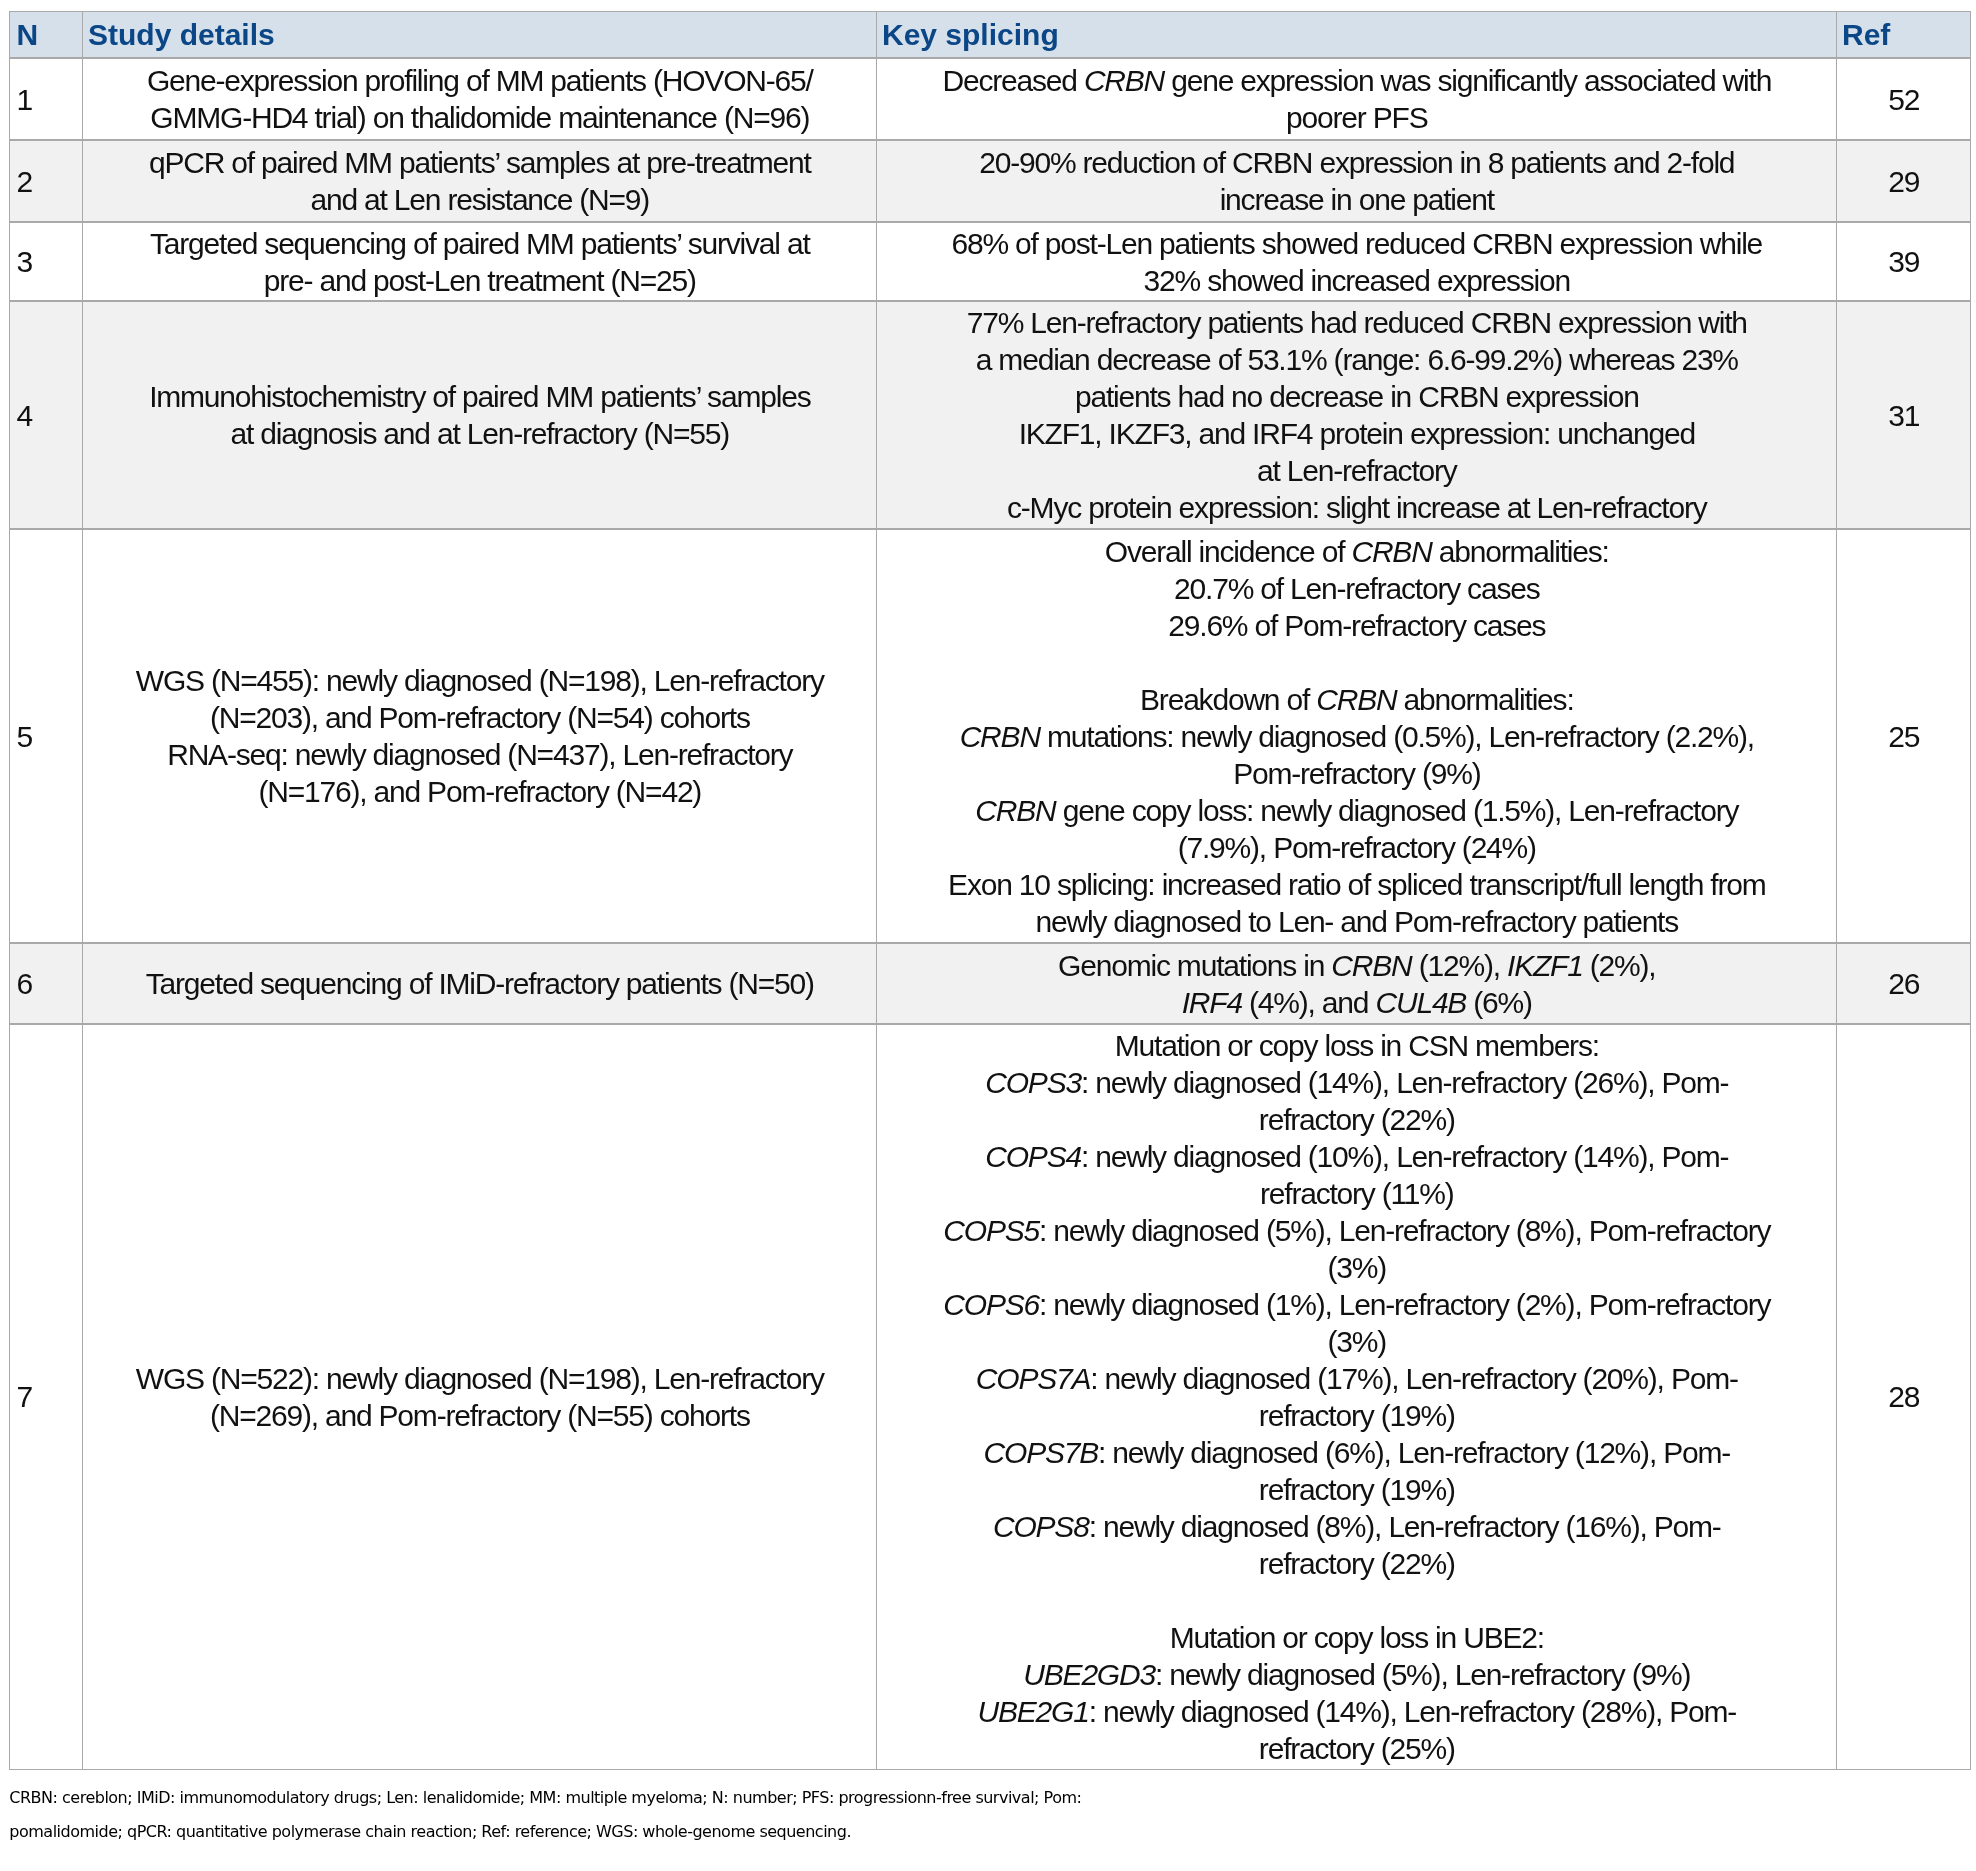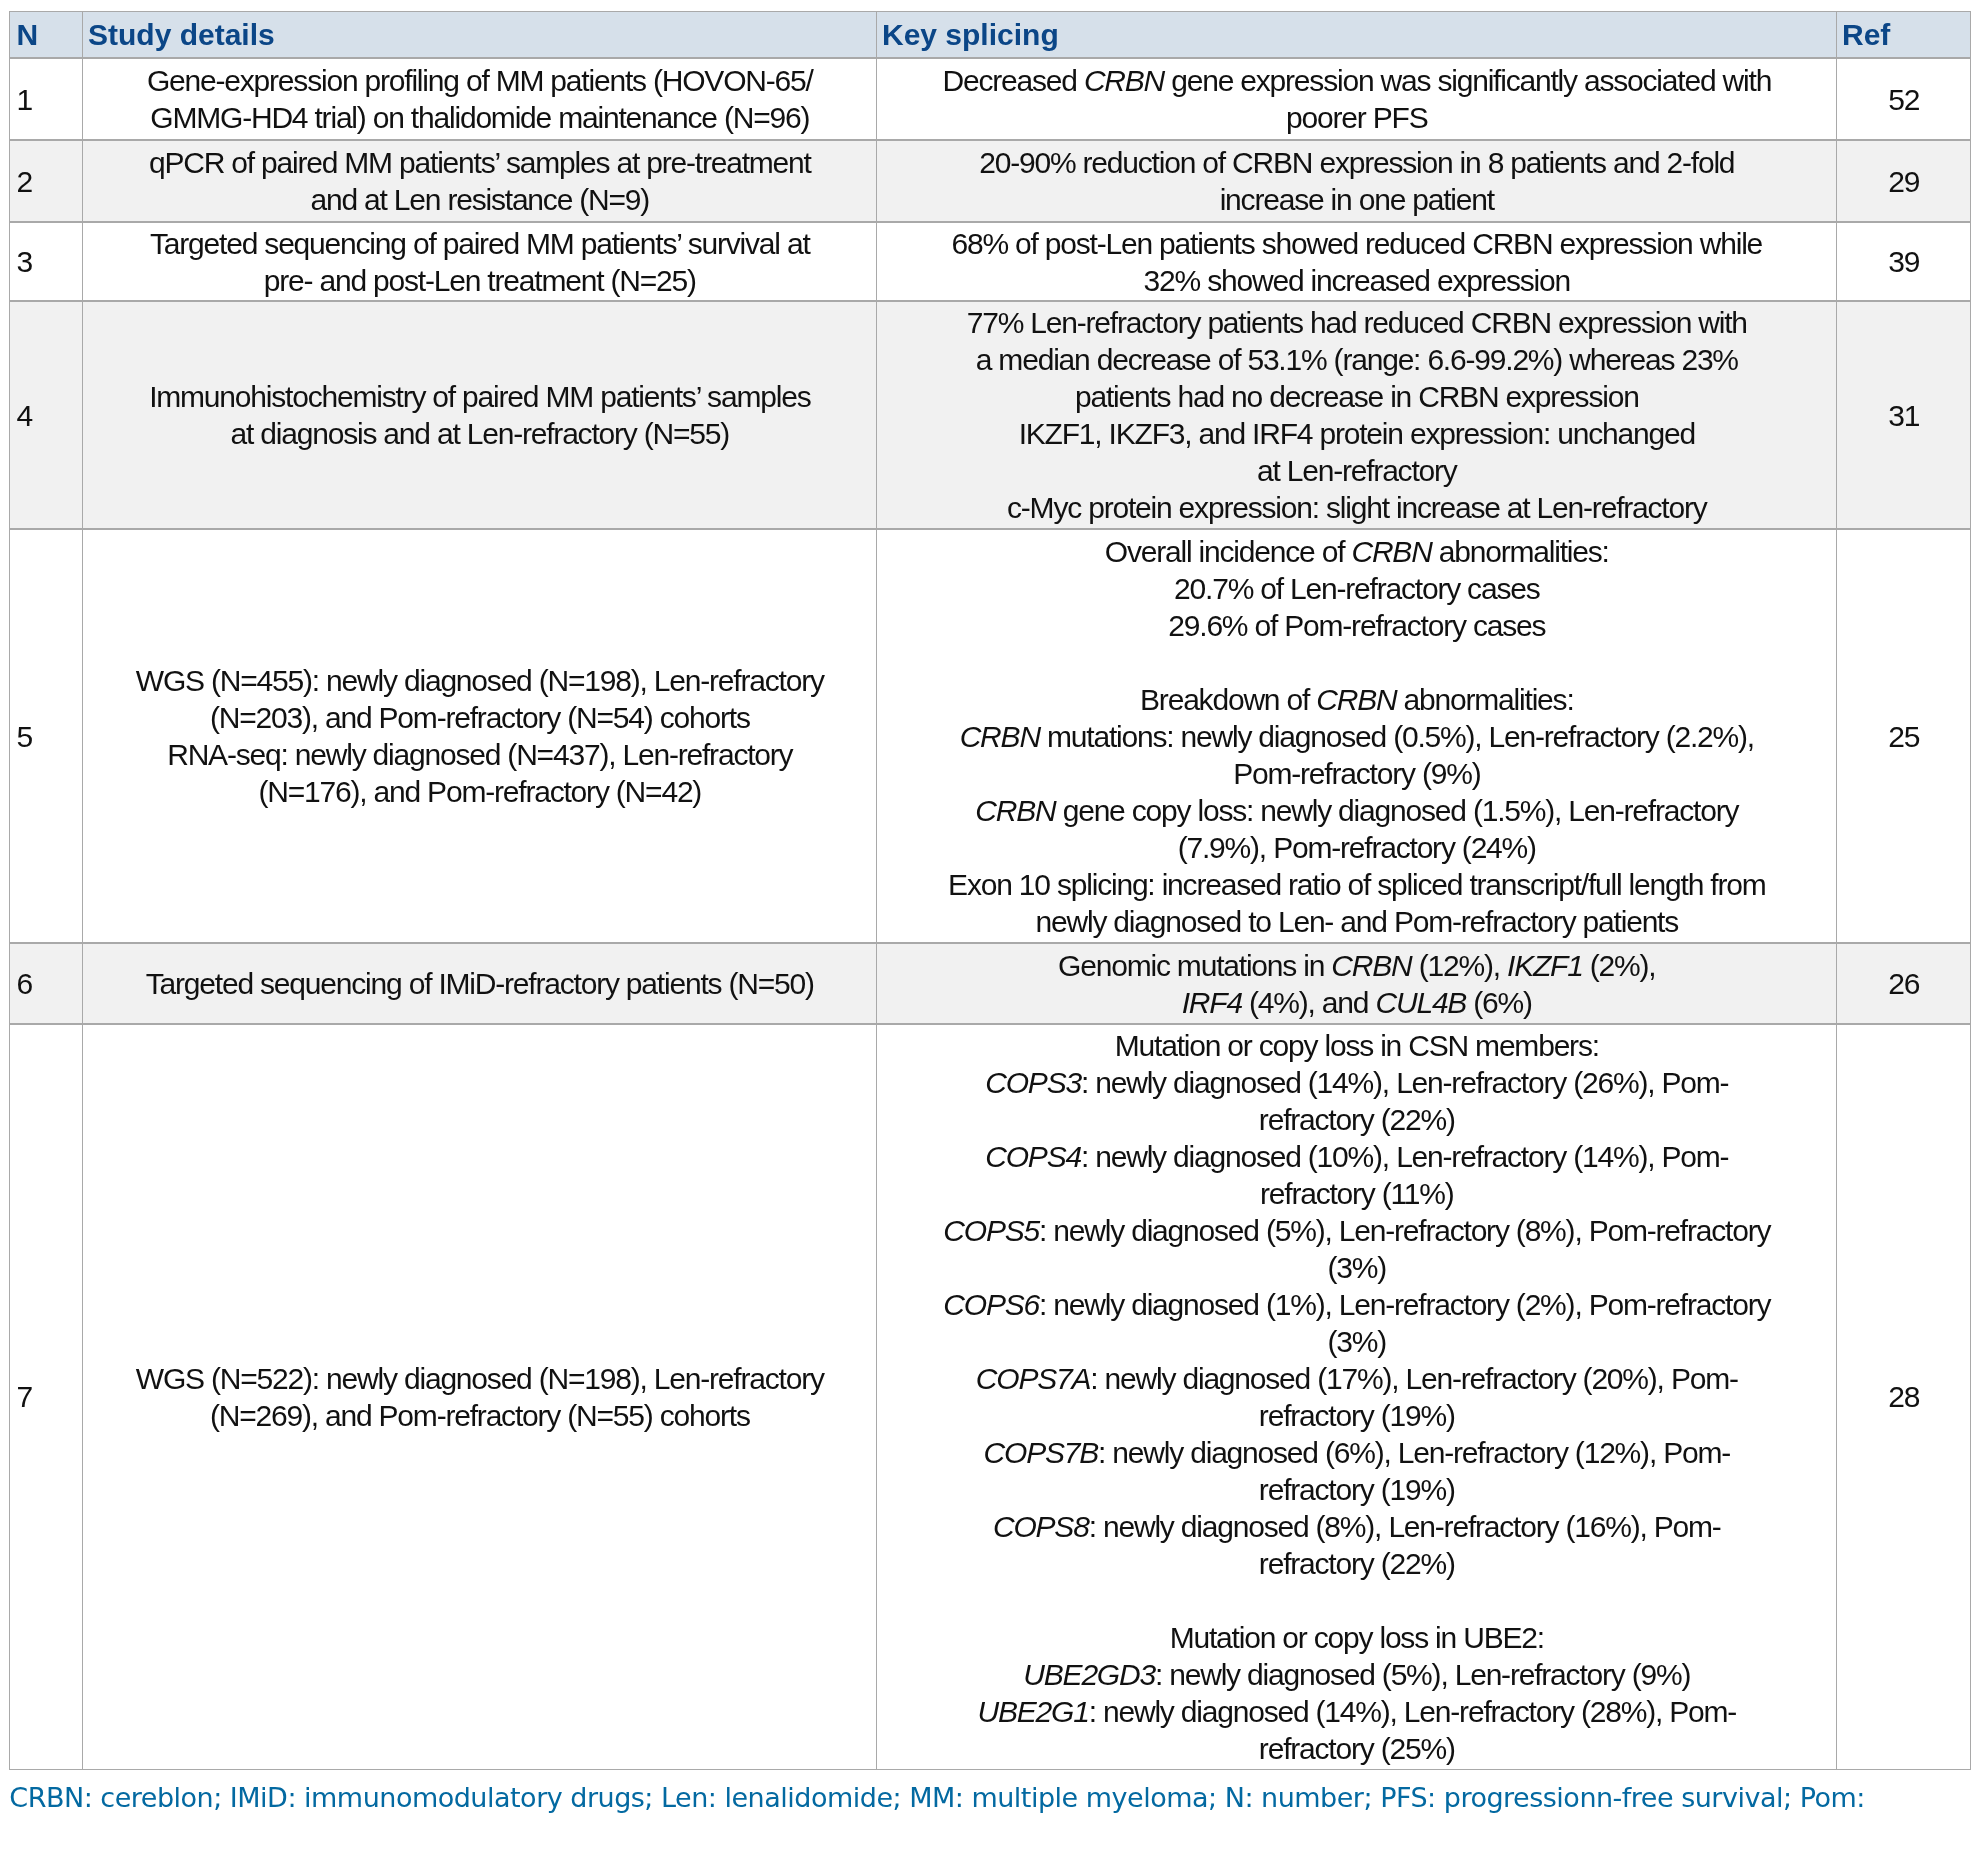--- a/index.html
+++ b/index.html
@@ -8,21 +8,21 @@
   .tbl th, .tbl td { border:1.6px solid #a9a9a9; padding:0 4.7px; vertical-align:middle; }
   .tbl thead th { background:#d6e0ea; color:#0b4687; font-weight:bold; font-size:30px; height:45px; text-align:left; }
   .tbl thead th.c-n { text-align:left; padding-left:6.2px; }
   .tbl tbody td { font-size:30px; line-height:37px; letter-spacing:-1.2px; text-align:center; }
   .tbl tbody td.c-n { text-align:left; padding-left:6.2px; letter-spacing:0; }
   .tbl tbody tr.alt td { background:#f1f1f1; }
   .tbl tbody tr { border-top:2.3px solid #a9a9a9; }
   .ln { display:block; }
   .ln.blank { height:37px; }
   i { }
-  .foot { position:absolute; left:9.3px; top:1781px; width:1961px; font-family:"DejaVu Sans", sans-serif; font-size:27px; line-height:34px; color:#0369a1; letter-spacing:-0.5px; }
+  .foot { position:absolute; left:9.3px; top:1781px; width:1961px; font-family:"DejaVu Sans", sans-serif; font-size:16px; line-height:34px; color:#000000; letter-spacing:-0.5px; }
 </style>
 </head>
 <body>
 
 <table class="tbl">
   <colgroup>
     <col style="width:73px">
     <col style="width:794px">
     <col style="width:960px">
     <col style="width:134px">
@@ -157,14 +157,15 @@
           <span class="ln"><i>UBE2G1</i>: newly diagnosed (14%), Len-refractory (28%), Pom-</span>
           <span class="ln">refractory (25%)</span>
         </td>
       <td>28</td>
     </tr>
   </tbody>
 </table>
 
 <div class="foot">
   <span class="ln">CRBN: cereblon; IMiD: immunomodulatory drugs; Len: lenalidomide; MM: multiple myeloma; N: number; PFS: progressionn-free survival; Pom:</span>
+  <span class="ln">pomalidomide; qPCR: quantitative polymerase chain reaction; Ref: reference; WGS: whole-genome sequencing.</span>
 </div>
 
 
 </body></html>

